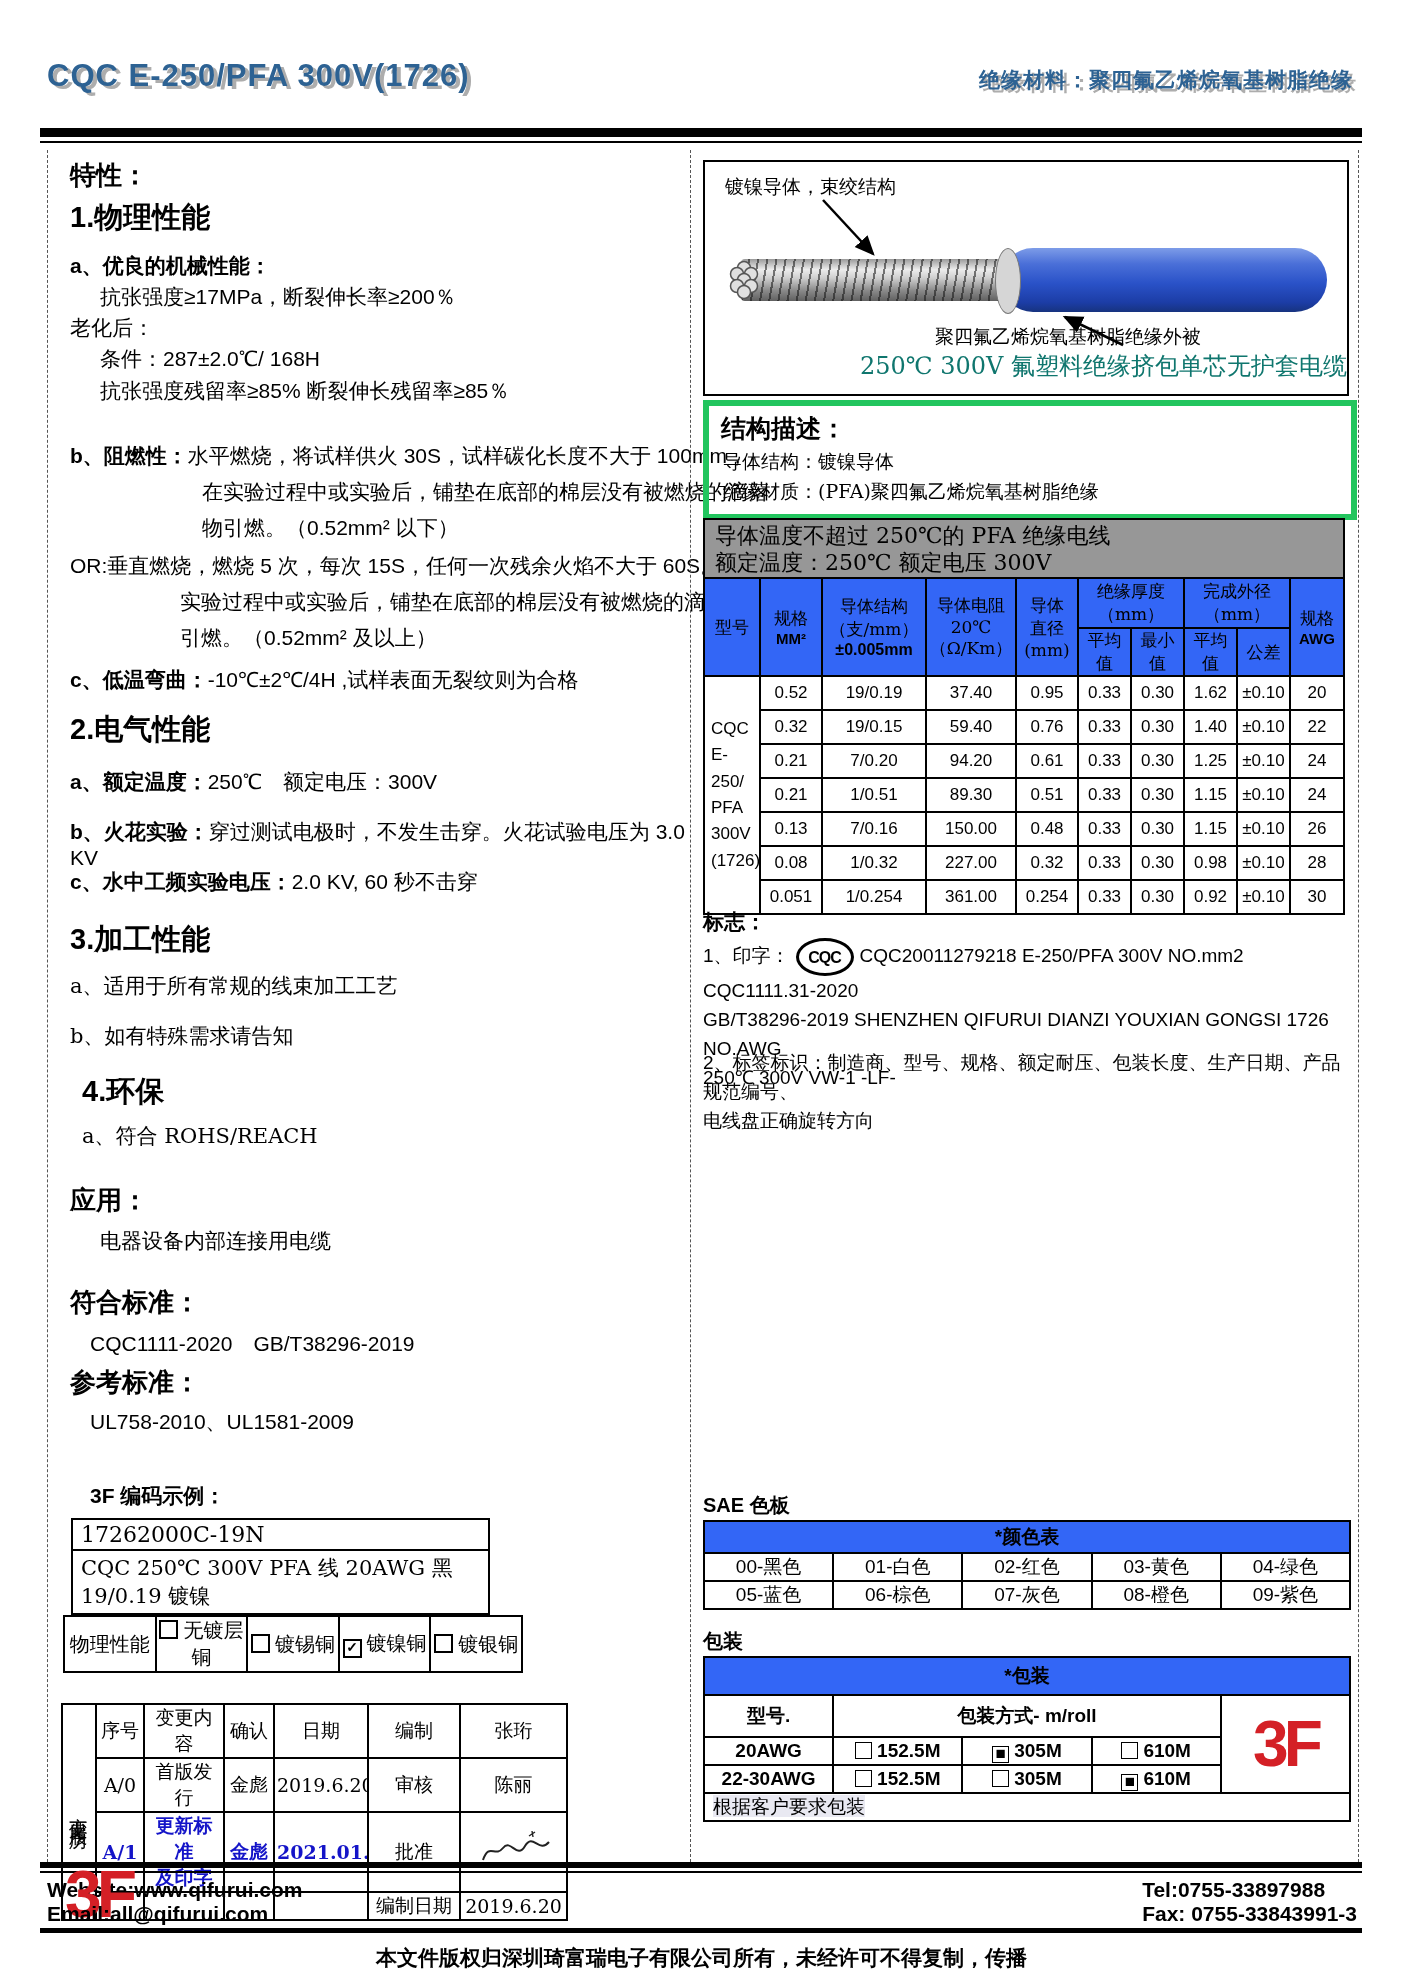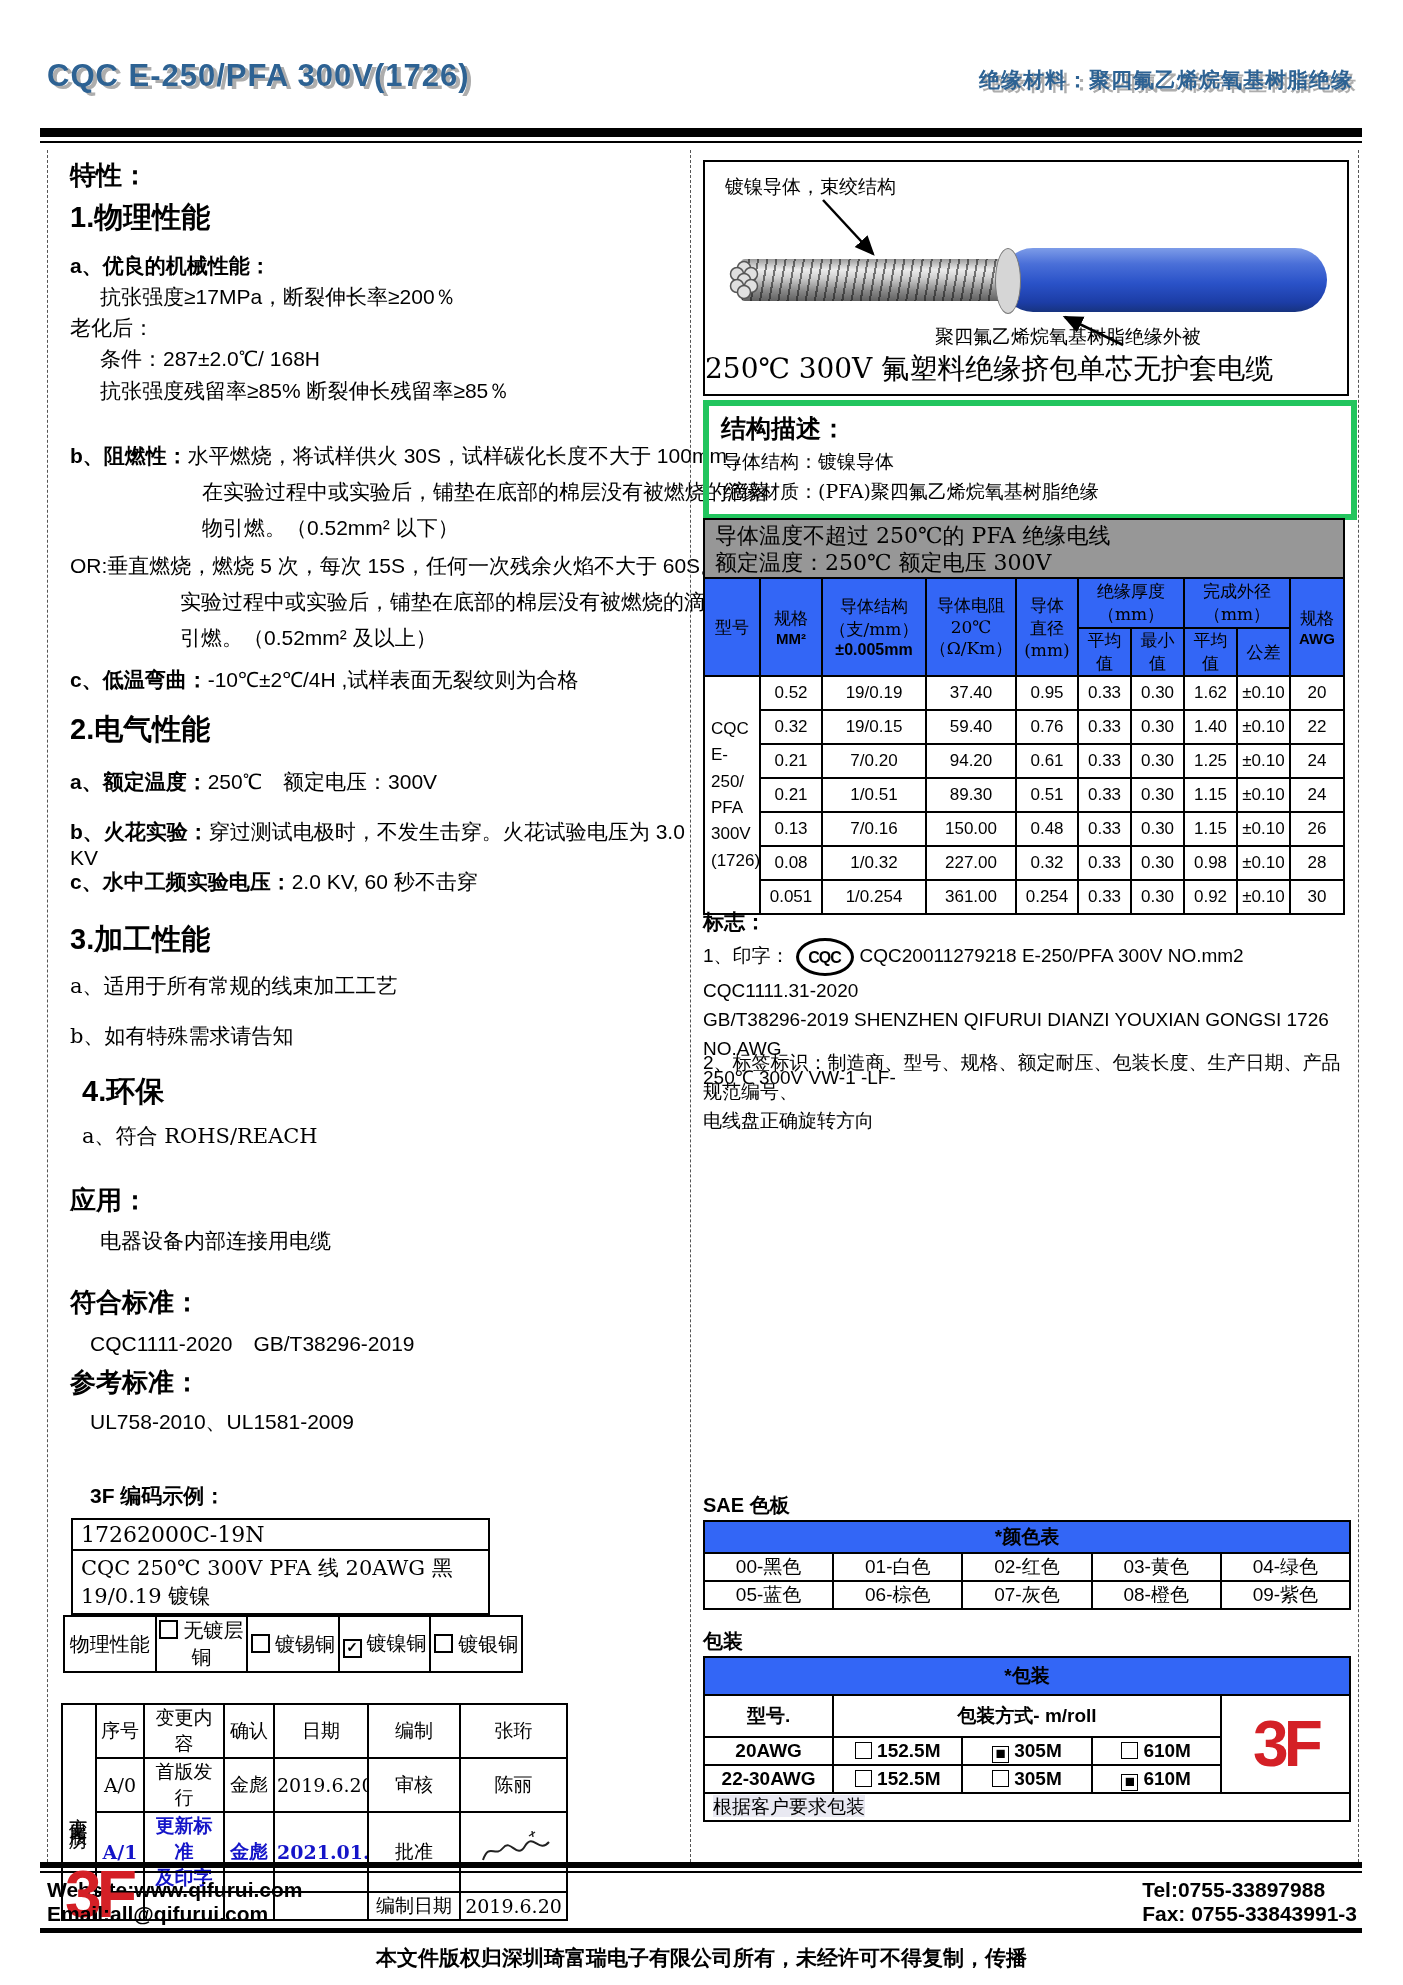--- a/index.html
+++ b/index.html
@@ -28,21 +28,21 @@
   .box{border:2px solid #000;}
   .chk{display:inline-block;width:15px;height:15px;border:2px solid #000;line-height:13px;
        font-size:14px;font-weight:bold;text-align:center;vertical-align:-2px;margin-right:5px;}
   .chk-f{display:inline-block;width:15px;height:15px;border:1px solid #000;line-height:13px;
        font-size:17px;text-align:center;vertical-align:-2px;margin-right:5px;}
   .logo3f{color:#d42026;font-weight:bold;letter-spacing:-5px;font-family:"Liberation Sans",sans-serif;}
   .cqc{display:inline-flex;align-items:center;justify-content:center;width:52px;height:32px;
        border:3px solid #000;border-radius:50%;font-weight:bold;font-size:16px;vertical-align:middle;
        letter-spacing:-1px;margin:0 6px;}
   .blue-rev{color:#1414c8;font-weight:bold;}
-  .cable-title{color:#000000;font-size:28px;text-align:left;
+  .cable-title{color:#0f766e;font-size:24px;text-align:right;
        font-family:"DejaVu Serif","Liberation Serif",serif;}
   .note-hl{background:#e9e9f2;}
 </style>
 </head>
 <body>
 
 <div class="page">
 
   <div class="abs shadowtitle" style="left:47px;top:58px;font-size:31px;">CQC E-250/PFA 300V(1726)</div>
   <div class="abs shadowtitle" style="right:50px;top:66px;font-size:21px;">绝缘材料：聚四氟乙烯烷氧基树脂绝缘</div>

